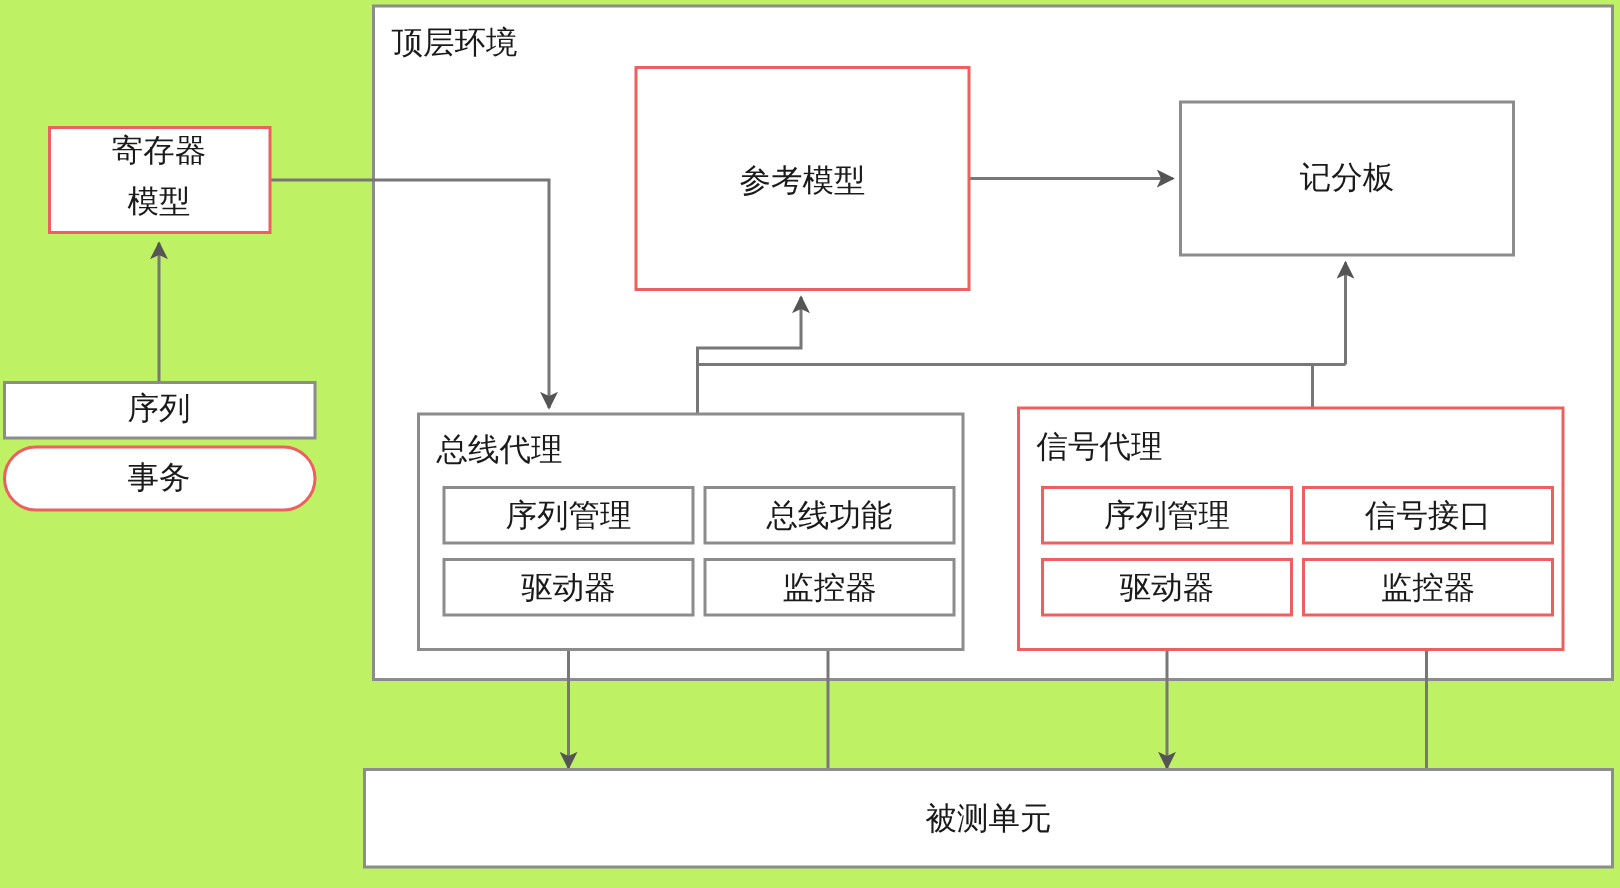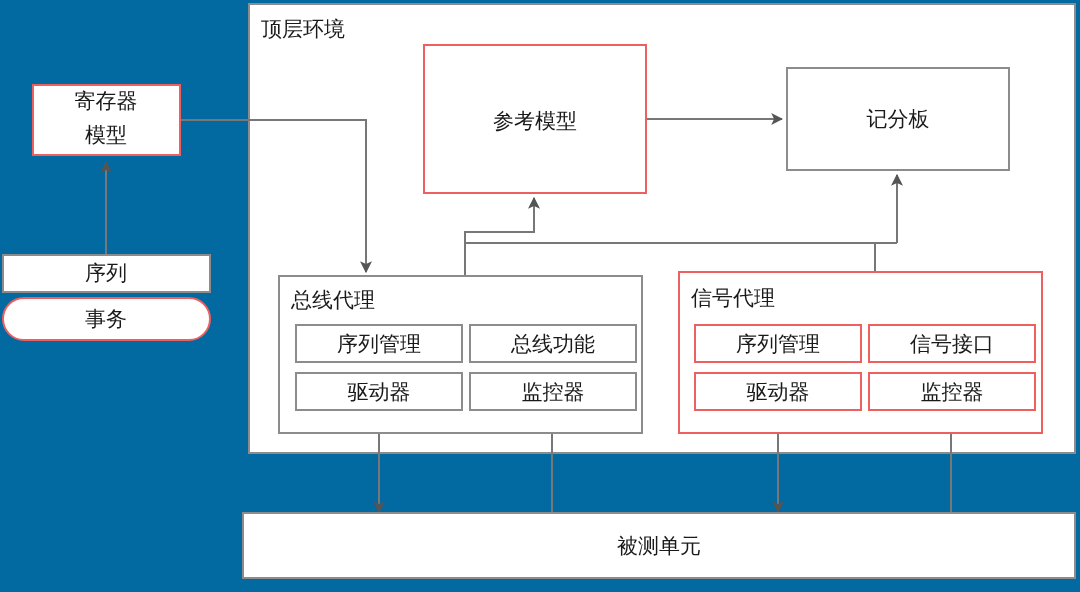--- a/index.html
+++ b/index.html
@@ -11,21 +11,21 @@
   body {
     width: 1080px;
     height: 592px;
     font-family: "Liberation Sans", "DejaVu Sans", sans-serif;
     overflow: hidden;
   }
   #diagram-root {
     position: relative;
     width: 1080px;
     height: 592px;
-    background: #0369a1;
+    background: #bef264;
   }
   svg.diagram {
     display: block;
     width: 1080px;
     height: 592px;
   }
   .box-gray {
     fill: #ffffff;
     stroke: #8c8c8c;
     stroke-width: 2;

